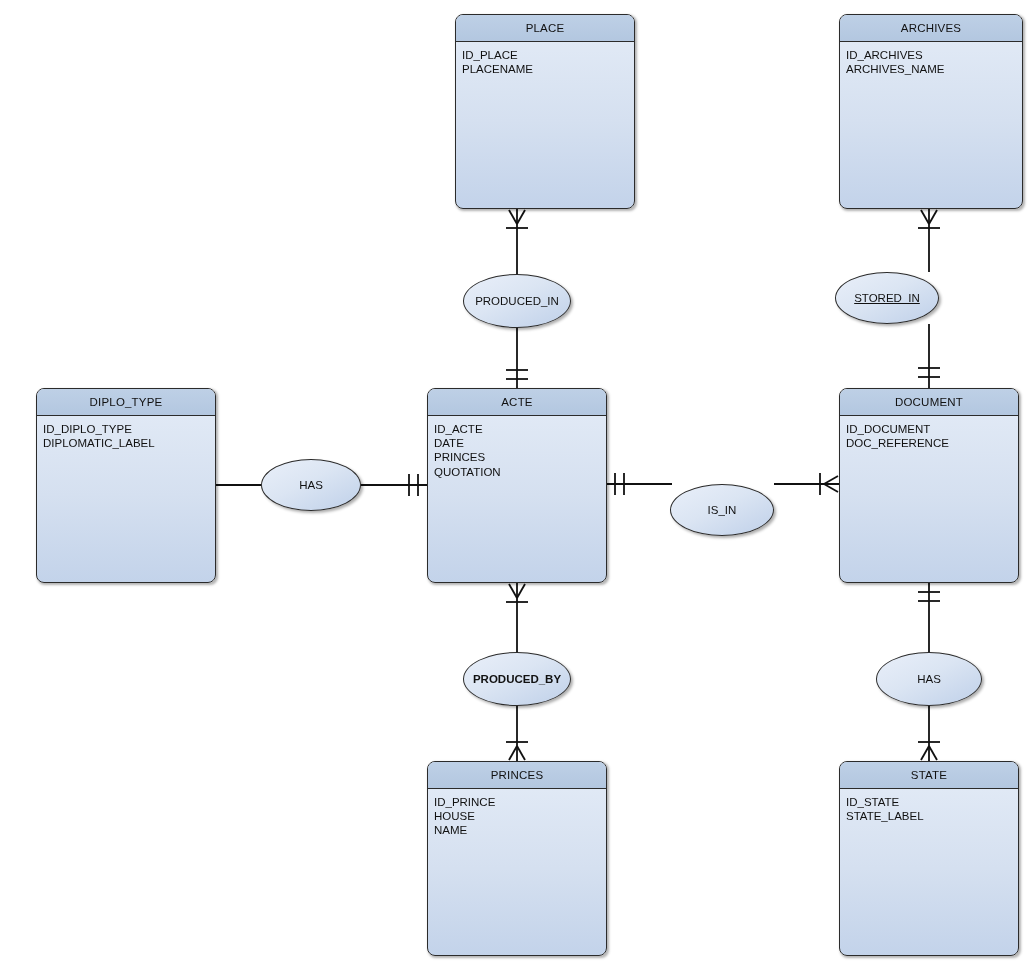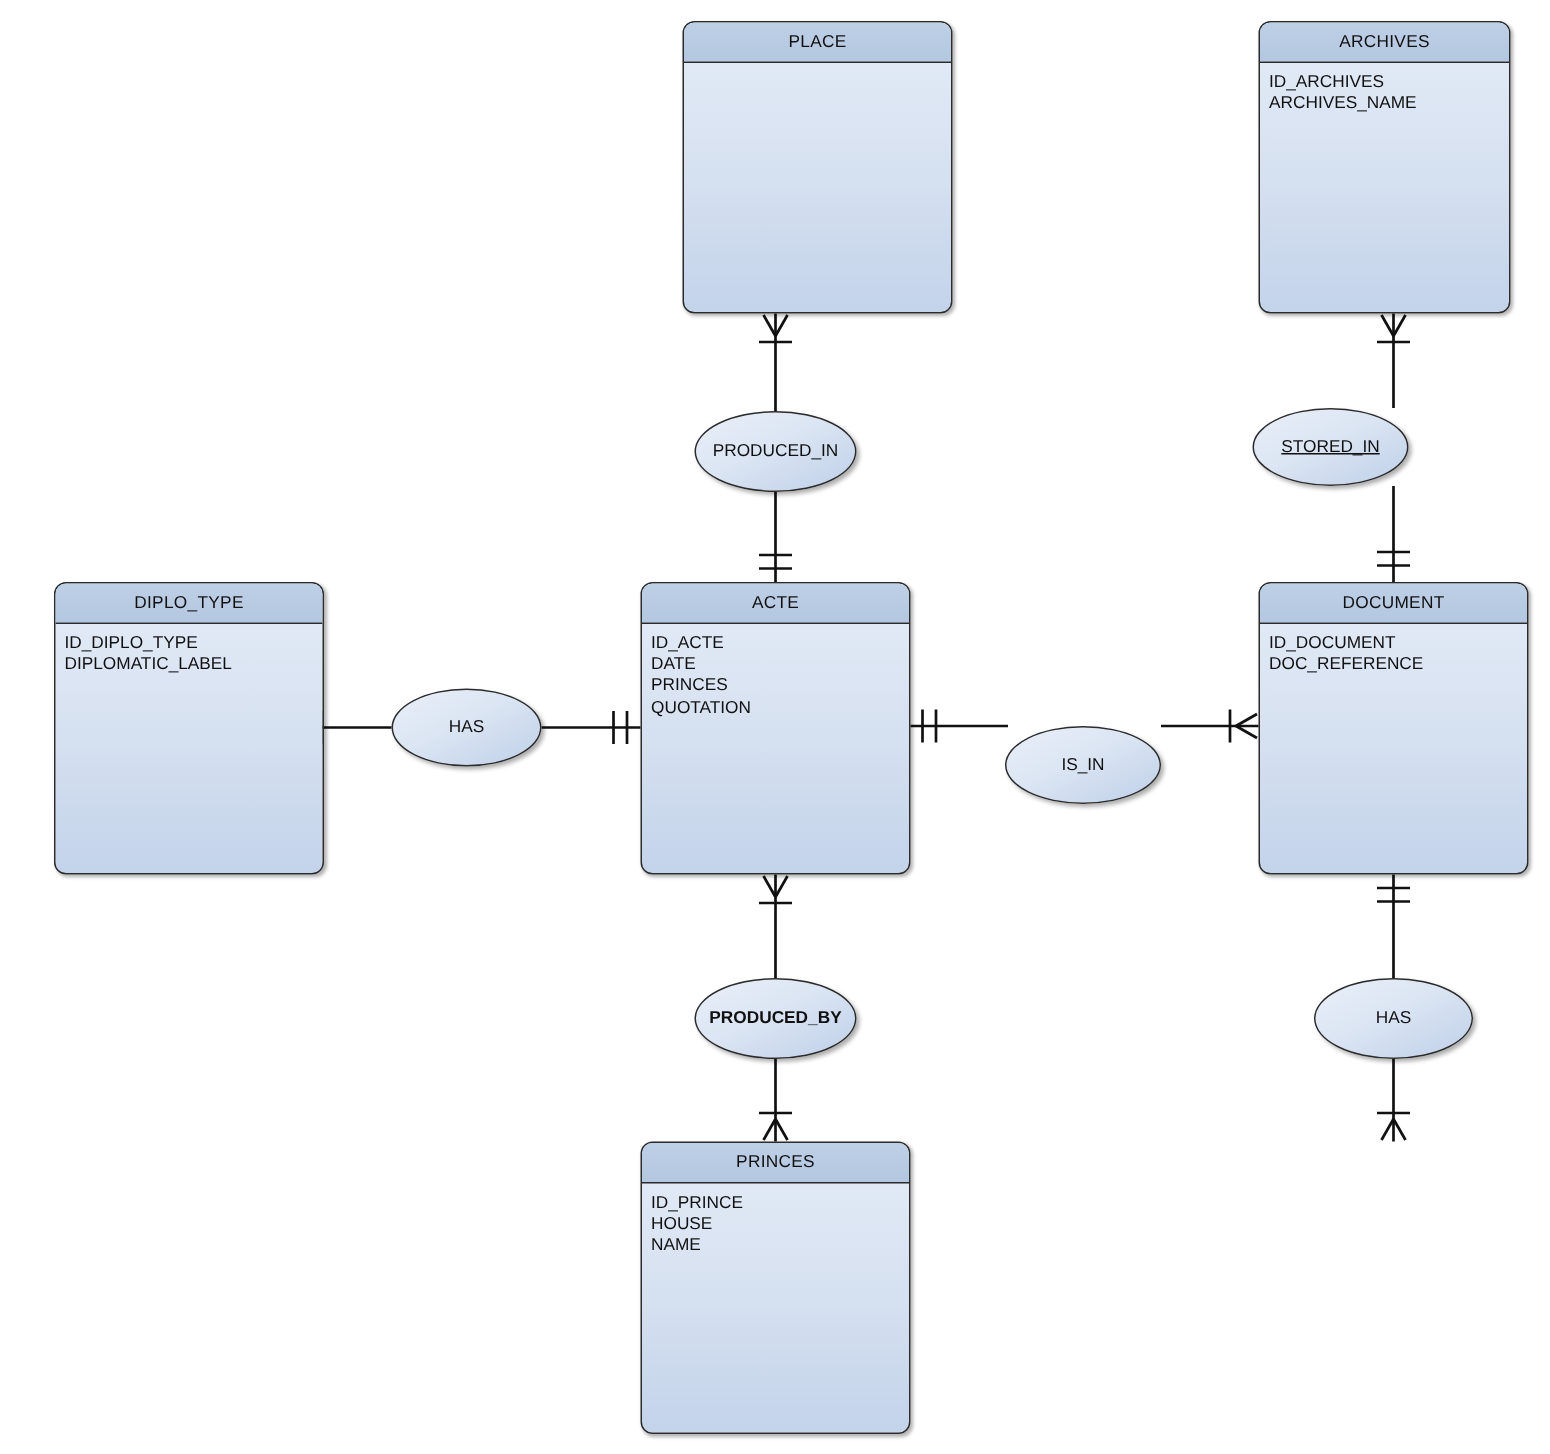--- a/index.html
+++ b/index.html
@@ -163,23 +163,27 @@
     </g>
     <g stroke-width="1.8">
       <line x1="929" y1="746" x2="921" y2="760"></line>
       <line x1="929" y1="746" x2="937" y2="760"></line>
       <line x1="918" y1="742" x2="940" y2="742"></line>
     </g>
   </svg>
 
   <div class="entity" style="left:427px; top:14px; width:180px; height:195px;margin-left:28px;">
     <div class="entity-title">PLACE</div>
-  </div>
-
-  <div class="entity" style="left:839px; top:14px; width:168px; height:195px;">
+    <div class="entity-attrs">
+      <div>ID_PLACE</div>
+      <div>PLACENAME</div>
+    </div>
+  </div>
+
+  <div class="entity" style="left:839px; top:14px; width:184px; height:195px;">
     <div class="entity-title">ARCHIVES</div>
     <div class="entity-attrs">
       <div>ID_ARCHIVES</div>
       <div>ARCHIVES_NAME</div>
     </div>
   </div>
 
   <div class="entity" style="left:15px; top:388px; width:180px; height:195px;margin-left:21px;">
     <div class="entity-title">DIPLO_TYPE</div>
     <div class="entity-attrs">
@@ -208,20 +212,27 @@
   </div>
 
   <div class="entity" style="left:839px; top:388px; width:180px; height:195px;">
     <div class="entity-title">DOCUMENT</div>
     <div class="entity-attrs">
       <div>ID_DOCUMENT</div>
       <div>DOC_REFERENCE</div>
     </div>
   </div>
 
+  <div class="entity" style="left:839px; top:761px; width:180px; height:195px;">
+    <div class="entity-title">STATE</div>
+    <div class="entity-attrs">
+      <div>ID_STATE</div>
+      <div>STATE_LABEL</div>
+    </div>
+  </div>
 
   <div class="rel" style="left:463px; top:274px; width:108px; height:54px;">PRODUCED_IN</div>
 
   <div class="rel" style="left:835px; top:272px; width:104px; height:52px;text-decoration:underline;">STORED_IN</div>
 
   <div class="rel" style="left:261px; top:459px; width:100px; height:52px;">HAS</div>
 
   <div class="rel" style="left:670px; top:484px; width:104px; height:52px;">IS_IN</div>
 
   <div class="rel" style="left:463px; top:652px; width:108px; height:54px;font-weight:bold;">PRODUCED_BY</div>

